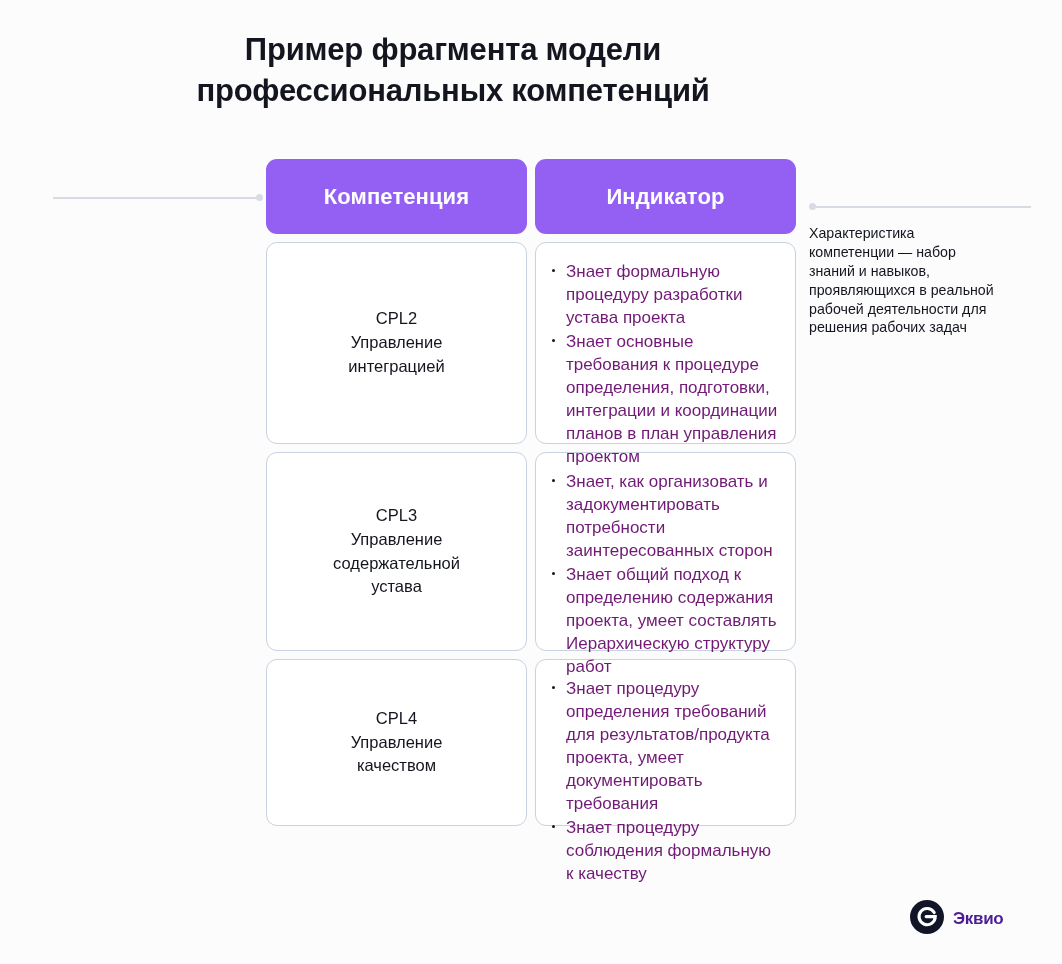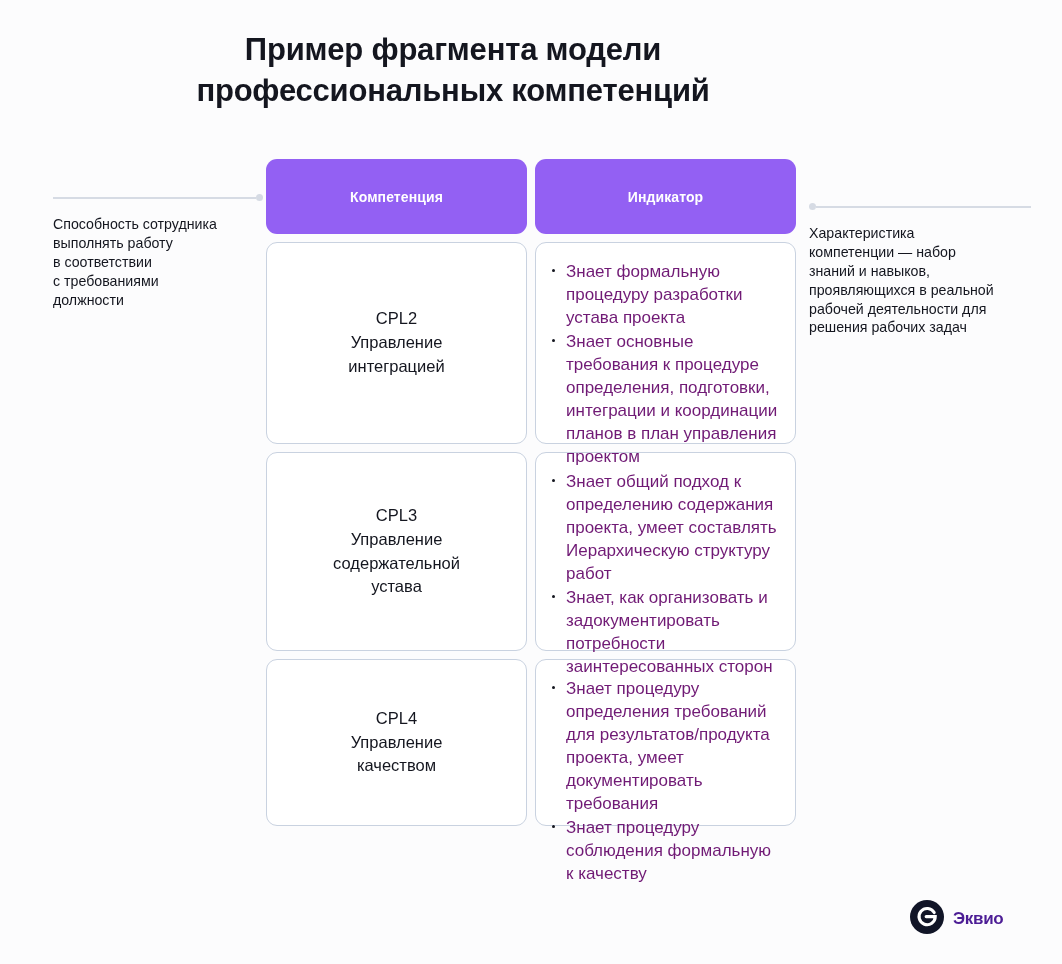--- a/index.html
+++ b/index.html
@@ -54,21 +54,21 @@
   .col-indicator  { width: 261px; flex: 0 0 261px; }
 
   
   .head-cell {
     background: #9360f3;
     height: 75px;
     display: flex;
     align-items: center;
     justify-content: center;
     color: #ffffff;
-    font-size: 14px;
+    font-size: 22px;
     font-weight: 700;
     letter-spacing: 0.1px;
   }
 
   
   .body-cell {
     background: #ffffff;
     border: 1px solid #c9d2e0;
   }
 
@@ -182,25 +182,20 @@
 <h1 class="page-title">
   <span class="tl">Пример фрагмента модели</span>
   <span class="tl">профессиональных компетенций</span>
 </h1>
 
 <div class="annotation ann-left">
   <div class="connector">
     <span class="line"></span>
     <span class="dot"></span>
   </div>
-  <p>Способность сотрудника
-выполнять работу
-в соответствии
-с требованиями
-должности</p>
 </div>
 
 <div class="annotation ann-right">
   <div class="connector">
     <span class="dot"></span>
     <span class="line"></span>
   </div>
   <p>Характеристика
 компетенции — набор
 знаний и навыков,
@@ -228,22 +223,22 @@
     </div>
   </div>
 
   <div class="row row-2">
     <div class="cell col-competency body-cell competency-cell" style="white-space: pre-line;">CPL3
 Управление
 содержательной
 устава</div>
     <div class="cell col-indicator body-cell indicator-cell">
       <ul class="indicator-list">
+        <li>Знает, как организовать и задокументировать потребности заинтересованных сторон</li>
         <li>Знает общий подход к определению содержания проекта, умеет составлять Иерархическую структуру работ</li>
-        <li>Знает, как организовать и задокументировать потребности заинтересованных сторон</li>
       </ul>
     </div>
   </div>
 
   <div class="row row-3">
     <div class="cell col-competency body-cell competency-cell" style="white-space: pre-line;">CPL4
 Управление
 качеством</div>
     <div class="cell col-indicator body-cell indicator-cell">
       <ul class="indicator-list">

